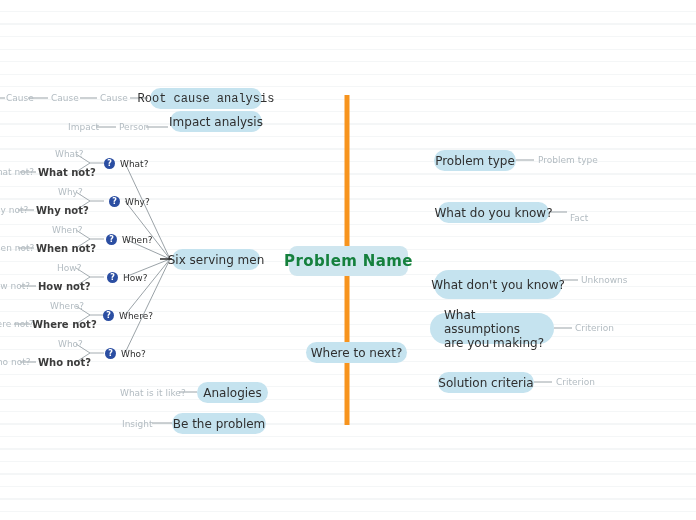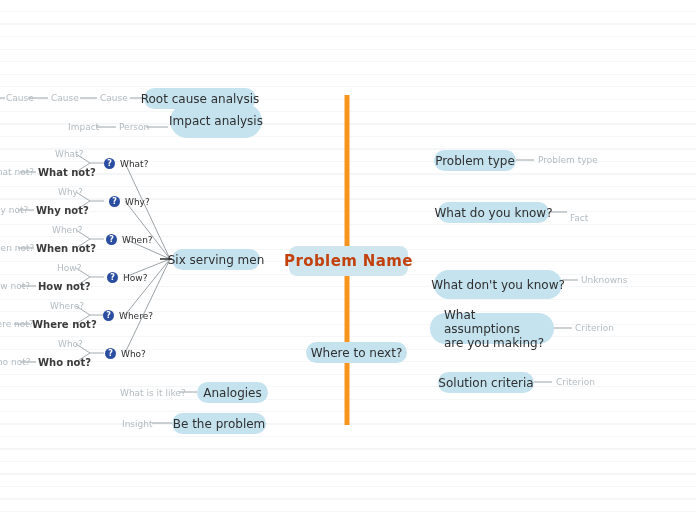--- a/index.html
+++ b/index.html
@@ -21,21 +21,21 @@
     position:absolute;
     background:#c5e3ef;
     border-radius:999px;
     display:flex;align-items:center;justify-content:center;
     box-sizing:border-box;
     color:#2f2f2f;
     white-space:nowrap;
   }
   .node-center{
     background:#cfe6ef;
-    color:#c2410c;
+    color:#15803d;
     font-weight:bold;
     font-size:15px;
     letter-spacing:.4px;
     border-radius:8px;
   }
   .n-main{font-size:12px;}
   .n-two{white-space:normal;text-align:left;line-height:14px;
          justify-content:flex-start;padding-left:14px;font-size:12px;}
   .lbl{
     position:absolute;
@@ -168,28 +168,28 @@
 
   <div class="node n-main" style="left:438px;top:372px;width:96px;height:21px;">
     <span>Solution criteria</span>
   </div>
   <div class="lbl" style="left:556px;top:377px;">Criterion</div>
 
   <div class="node n-main" style="left:306px;top:342px;width:101px;height:21px;">
     <span>Where to next?</span>
   </div>
 
-  <div class="node n-main" style="left:144px;top:88px;width:112px;height:21px;">
+  <div class="node n-main" style="left:150px;top:88px;width:112px;height:21px;font-family:Liberation Mono, monospace;">
     <span>Root cause analysis</span>
   </div>
   <div class="lbl" style="left:100px;top:93px;">Cause</div>
   <div class="lbl" style="left:51px;top:93px;">Cause</div>
   <div class="lbl" style="left:6px;top:93px;">Cause</div>
 
-  <div class="node n-main" style="left:170px;top:104px;width:92px;height:34px;">
+  <div class="node n-main" style="left:170px;top:111px;width:92px;height:21px;">
     <span>Impact analysis</span>
   </div>
   <div class="lbl" style="left:119px;top:122px;">Person</div>
   <div class="lbl" style="left:68px;top:122px;">Impact</div>
 
   <div class="node n-main" style="left:172px;top:249px;width:88px;height:21px;">
     <span>Six serving men</span>
   </div>
 
   <div class="node n-main" style="left:197px;top:382px;width:71px;height:21px;">

